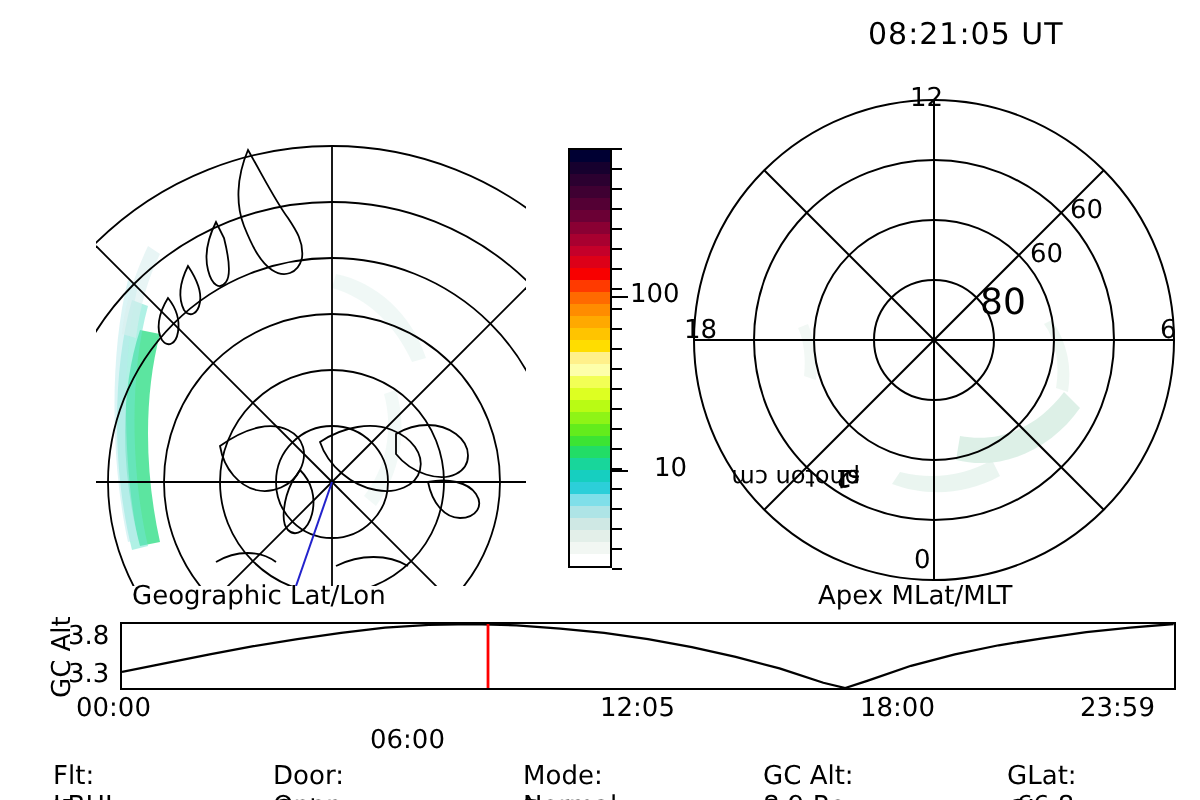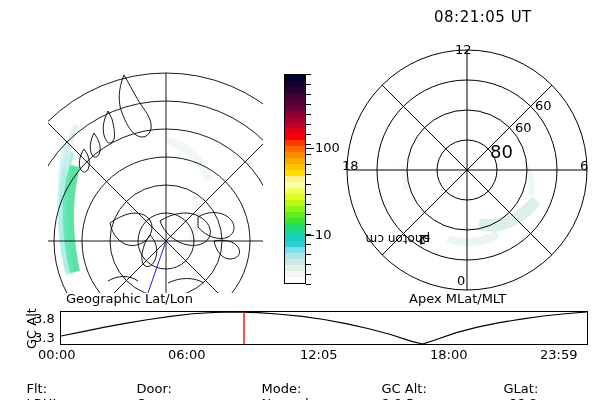--- a/index.html
+++ b/index.html
@@ -22,21 +22,21 @@
 
   
   #cbar-wrap{position:absolute;left:284px;top:74px;width:22px;height:210px;
              border:1px solid #000;box-sizing:border-box;}
   #cbar{position:absolute;left:0;top:0;right:0;bottom:0;}
   .cband{width:100%;}
   #cbar-ticks{position:absolute;left:306px;top:74px;width:8px;height:210px;}
   .ctick{position:absolute;left:0;width:5px;height:1px;background:#000;}
   .ctick.major{width:8px;height:1px;}
   #cb-lab-100{left:315px;top:140px;font-size:13px;}
-  #cb-lab-10 {left:315px;top:227px;font-size:13px;}
+  #cb-lab-10 {left:327px;top:227px;font-size:13px;}
   #cbar-title{position:absolute;left:256px;top:100px;width:18px;height:160px;}
   #cbar-title span{display:block;transform:rotate(-90deg);transform-origin:left top;
                    position:absolute;left:14px;top:160px;white-space:nowrap;font-size:12px;}
   .sup{font-size:9px;vertical-align:super;}
 
   
   #cap-geo {left:66px; top:291px;font-size:13px;}
   #cap-apex{left:409px;top:291px;font-size:13px;}
 
   
@@ -247,21 +247,21 @@
   <div class="txt" id="yt-lo">3.3</div>
 
   <div id="strip-box">
     <svg id="strip-svg" viewBox="0 0 528 34" preserveAspectRatio="none">
       <polyline id="strip-curve" fill="none" stroke="#000" stroke-width="1.2" points="0.0,25.5 22.0,20.8 44.0,16.1 66.0,11.8 88.0,8.0 110.0,4.7 132.0,1.9 154.0,0.5 176.0,0.0 198.0,0.7 220.0,2.4 242.0,4.7 264.0,8.0 286.0,12.3 308.0,17.5 330.0,23.6 352.0,31.2 363.0,34.0 374.0,30.2 396.0,22.2 418.0,16.1 440.0,11.3 462.0,7.6 484.0,4.3 506.0,1.9 527.8,0.0"></polyline>
       <line id="strip-cursor" y1="0" y2="34" stroke="#ff0000" stroke-width="1.4" x1="183.7" x2="183.7"></line>
     </svg>
   </div>
 
   <div class="txt xtick" style="left:38px;">00:00</div>
-  <div class="txt xtick" style="left:168px;">06:00</div>
+  <div class="txt xtick" style="left:185px;margin-top:16px;">06:00</div>
   <div class="txt xtick" style="left:300px;">12:05</div>
   <div class="txt xtick" style="left:430px;">18:00</div>
   <div class="txt xtick" style="left:540px;">23:59</div>
 
   <div class="st r1 c1">
     <span>Flt:</span>
     <span>LBHL</span>
   </div>
   <div class="st r1 c2">
     <span>Door:</span>

